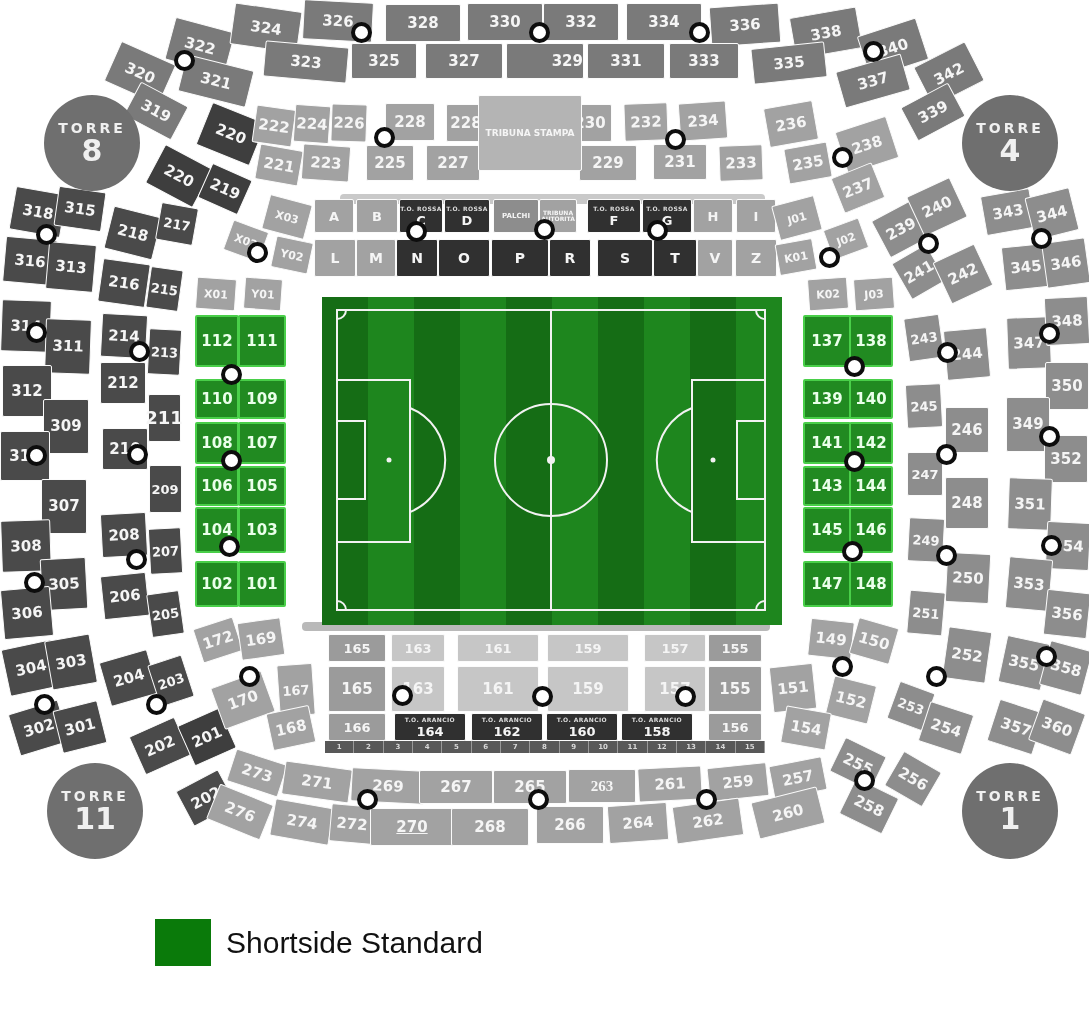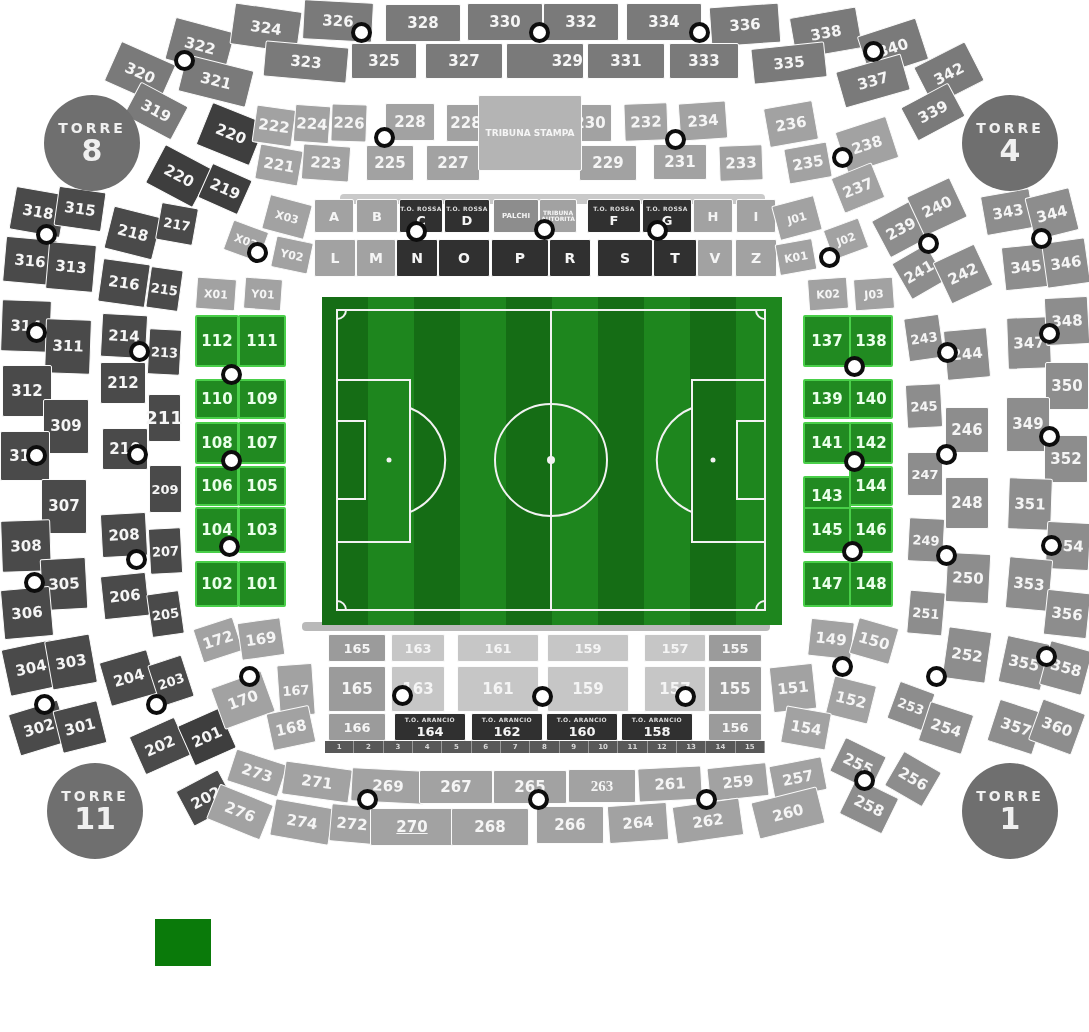--- a/index.html
+++ b/index.html
@@ -97,20 +97,21 @@
       <div class="strip-cell">10</div>
       <div class="strip-cell">11</div>
       <div class="strip-cell">12</div>
       <div class="strip-cell">13</div>
       <div class="strip-cell">14</div>
       <div class="strip-cell">15</div>
     </div>
 
   <div id="legend">
     <div id="legend-swatch"></div>
+    <div id="legend-label">Shortside Standard</div>
   </div>
 <div class="sec tone-outtop" style="left: 110px; top: 51px; width: 60px; height: 44px; transform: rotate(24deg);">
       <div class="lbl">320</div>
     </div>
     <div class="sec tone-outtop" style="left: 169px; top: 24px; width: 62px; height: 44px; transform: rotate(15deg);">
       <div class="lbl">322</div>
     </div>
     <div class="sec tone-outtop" style="left: 232px; top: 7px; width: 68px; height: 42px; transform: rotate(8deg);">
       <div class="lbl">324</div>
     </div>
@@ -600,21 +601,21 @@
     </div>
     <div class="sec tone-green" style="left: 849px; top: 379px; width: 44px; height: 40px;">
       <div class="lbl">140</div>
     </div>
     <div class="sec tone-green" style="left: 803px; top: 422px; width: 48px; height: 42px;">
       <div class="lbl">141</div>
     </div>
     <div class="sec tone-green" style="left: 849px; top: 422px; width: 44px; height: 42px;">
       <div class="lbl">142</div>
     </div>
-    <div class="sec tone-green" style="left: 803px; top: 476px; width: 48px; height: 40px;">
+    <div class="sec tone-green" style="left: 803px; top: 466px; width: 48px; height: 40px;">
       <div class="lbl">143</div>
     </div>
     <div class="sec tone-green" style="left: 849px; top: 466px; width: 44px; height: 40px;">
       <div class="lbl">144</div>
     </div>
     <div class="sec tone-green" style="left: 803px; top: 507px; width: 48px; height: 46px;">
       <div class="lbl">145</div>
     </div>
     <div class="sec tone-green" style="left: 849px; top: 507px; width: 44px; height: 46px;">
       <div class="lbl">146</div>

